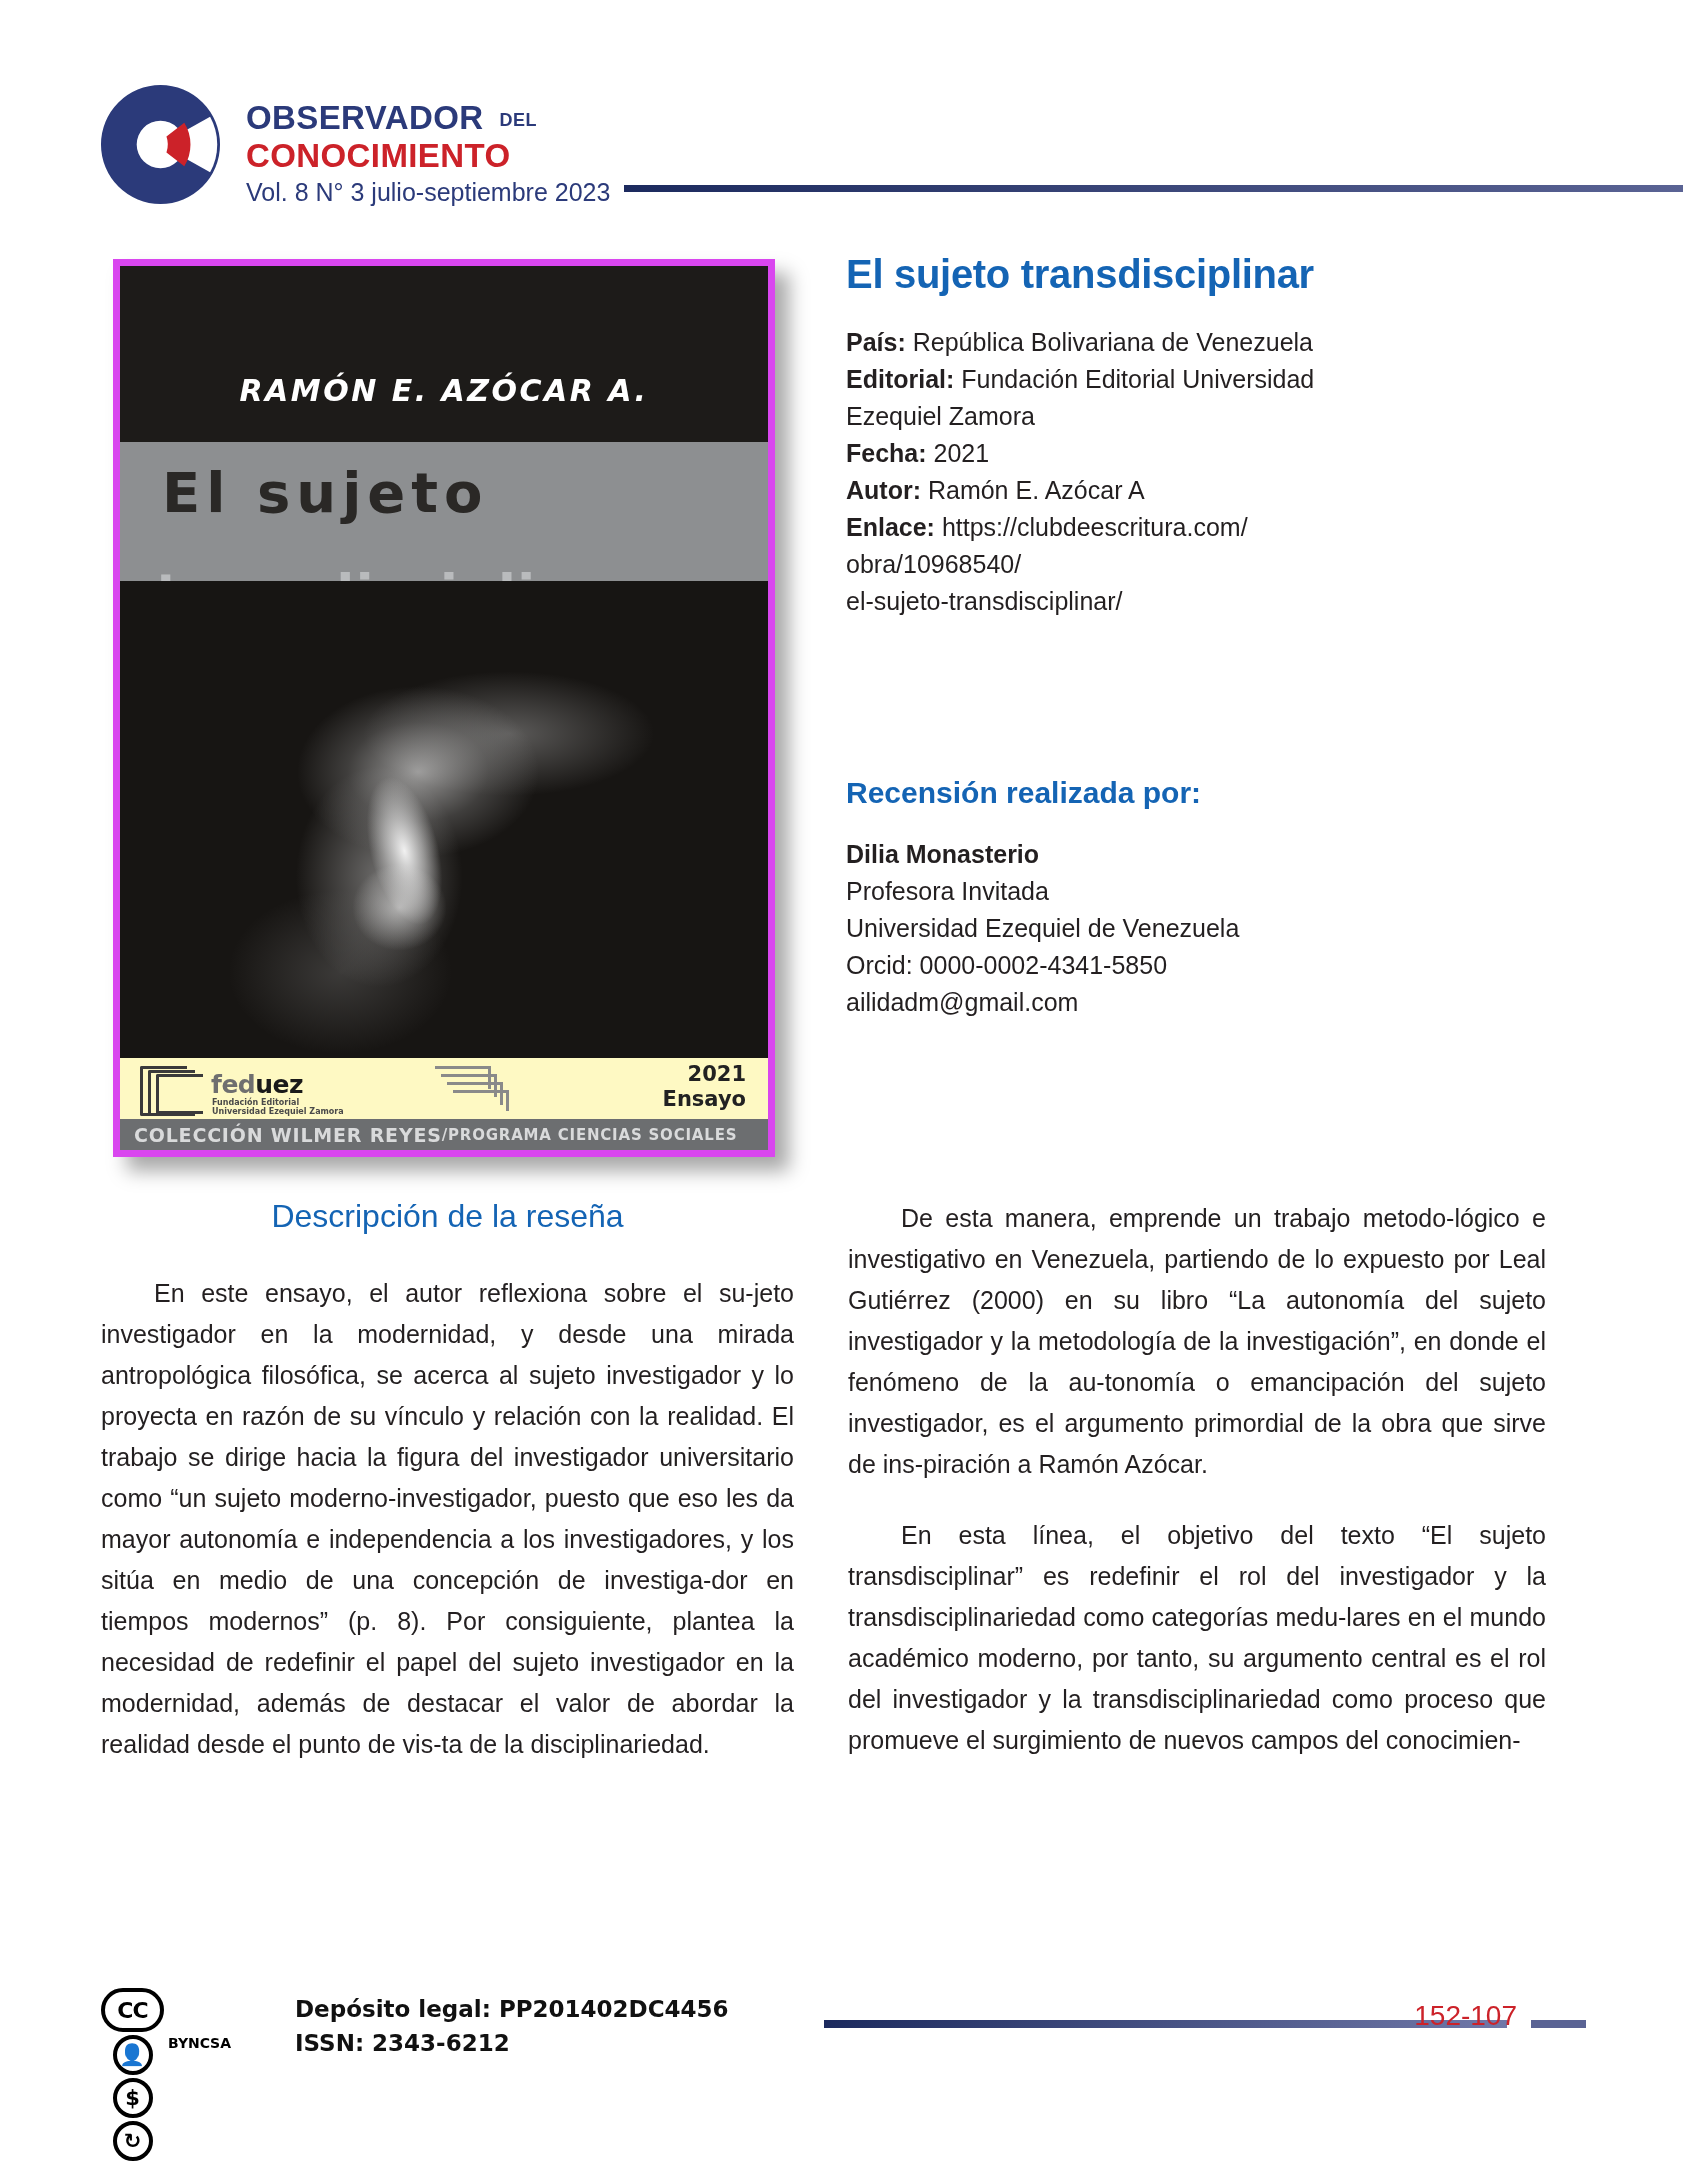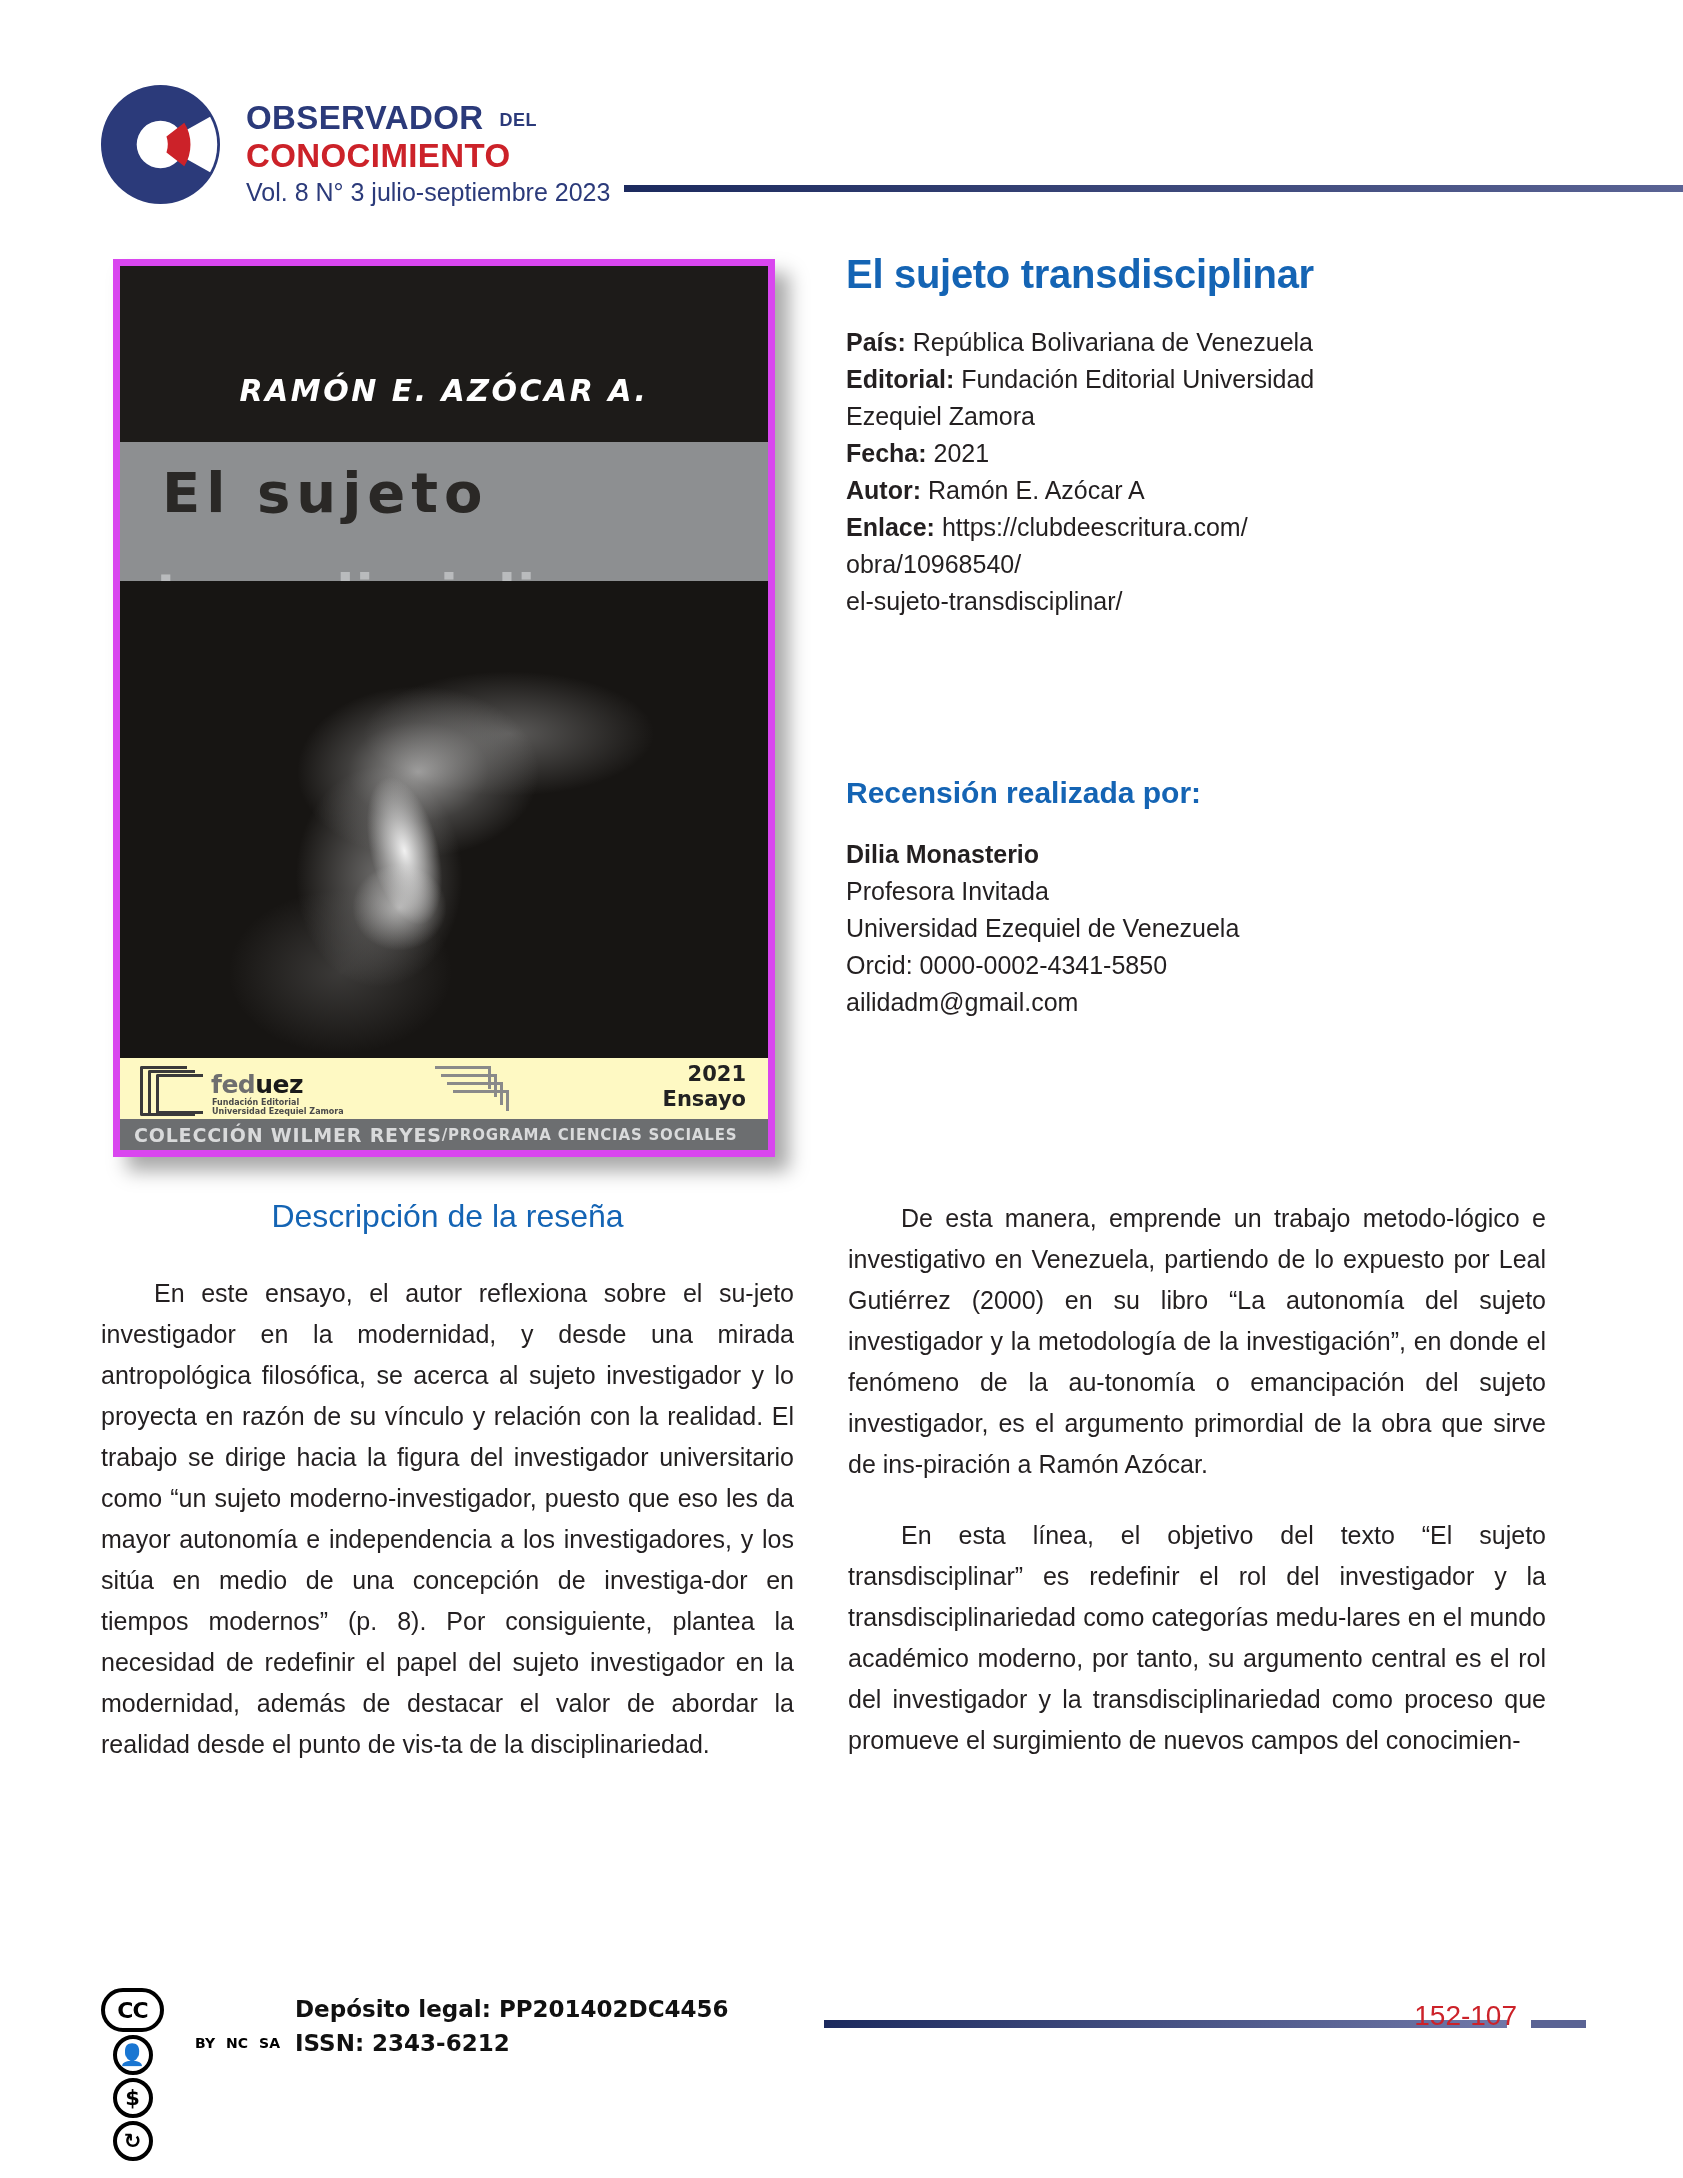--- a/index.html
+++ b/index.html
@@ -401,26 +401,25 @@
     border: 4px solid #000;
     border-radius: 22px;
     font-size: 22px;
     letter-spacing: -1px;
   }
   .cc-labels {
     position: absolute;
     left: 67px;
     top: 47px;
     display: flex;
-    gap: 11px;
+    gap: 0;
     font-family: "DejaVu Sans", sans-serif;
     font-weight: bold;
     font-size: 14px;
     color: #000;
-    margin-left: 27px;
   }
   .deposit-block {
     position: absolute;
     left: 194px;
     top: 12px;
     font-family: "DejaVu Sans", sans-serif;
     font-weight: bold;
     font-size: 23px;
     line-height: 34px;
     color: #111111;

